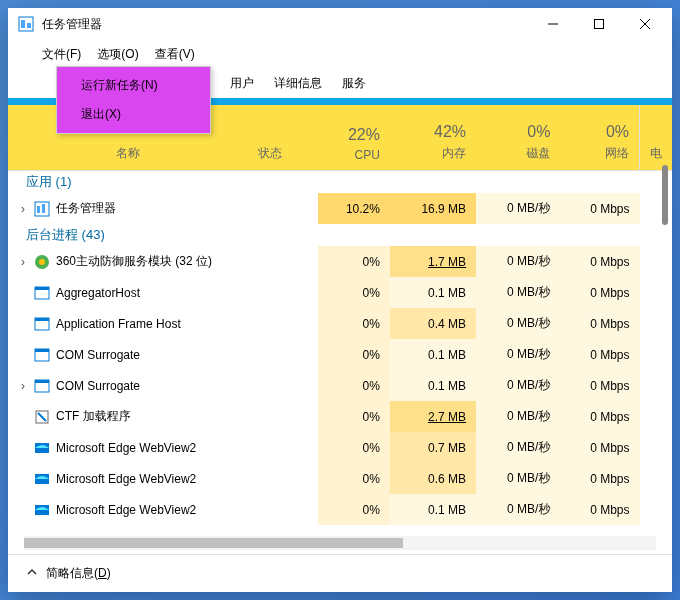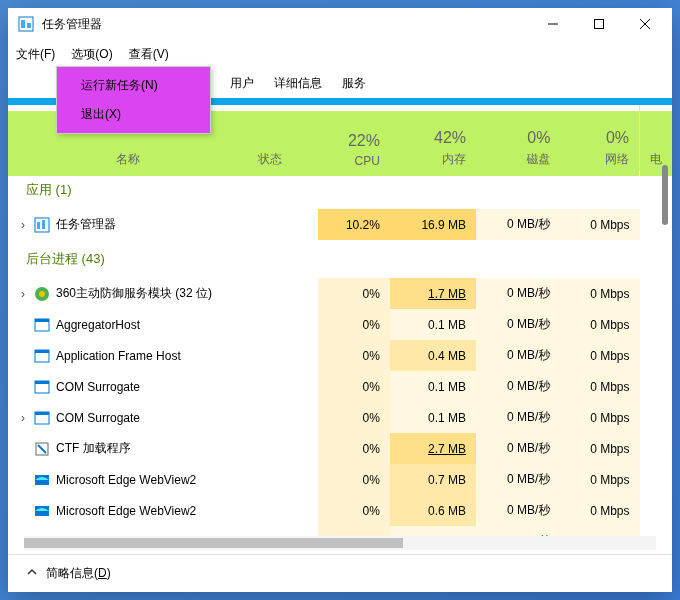--- a/index.html
+++ b/index.html
@@ -3,35 +3,35 @@
   <meta charset="utf-8">
   <style>
     * { margin: 0; padding: 0; box-sizing: border-box; font-family: "Segoe UI", "Microsoft YaHei", sans-serif; }
     body { background: linear-gradient(135deg, #4a8ad4 0%, #3b7dd8 100%); width: 680px; height: 600px; padding: 8px; }
     .window { background: #fff; border-radius: 0; box-shadow: 0 8px 30px rgba(0,0,0,0.3); width: 100%; height: 100%; display: flex; flex-direction: column; overflow: hidden; }
     .titlebar { display: flex; align-items: center; height: 32px; padding: 0 4px 0 10px; }
     .titlebar-icon { width: 16px; height: 16px; margin-right: 8px; display: inline-block; }
     .titlebar-title { flex: 1; font-size: 12px; color: #000; }
     .win-controls { display: flex; }
     .win-btn { width: 46px; height: 32px; display: flex; align-items: center; justify-content: center; cursor: pointer; }
-    .menubar { display: flex; padding: 2px 0; font-size: 12px; position: relative; }
+    .menubar { display: flex; padding: 2px 26px; font-size: 12px; position: relative; }
     .menu-item { padding: 4px 8px; cursor: pointer; }
     .dropdown { position: absolute; top: 26px; left: 10px; background: #d946ef; border: 1px solid #ccc; box-shadow: 2px 2px 5px rgba(0,0,0,0.2); z-index: 10; min-width: 155px; padding: 4px 0; margin-left: 38px; }
     .dropdown-item { padding: 6px 24px; font-size: 12px; cursor: pointer; }
     .tabs { display: flex; padding: 0 10px; border-bottom: 7px solid #0ea5e9; font-size: 12px; }
     .tabs-spacer { width: 158px; }
     .tab { padding: 6px 10px; cursor: pointer; }
     .content { flex: 1; overflow: hidden; position: relative; }
     .table-wrap { overflow: auto; height: 100%; }
     .data-table { width: 100%; border-collapse: collapse; font-size: 12px; }
-    .data-table th { font-weight: 400; color: #666; text-align: right; padding: 18px 10px 8px; border-bottom: 1px solid #e0e0e0; position: sticky; top: 6px; background: #bef264; vertical-align: bottom; }
+    .data-table th { font-weight: 400; color: #666; text-align: right; padding: 18px 10px 8px; border-bottom: 1px solid #e0e0e0; position: sticky; top: 0; background: #fde047; vertical-align: bottom; }
     .data-table th.name-col { text-align: center; width: 240px; }
     .data-table th .big { font-size: 16px; display: block; margin-bottom: 4px; text-align: right; }
     .data-table td { padding: 7px 10px; text-align: right; white-space: nowrap; }
-    .group-row td { text-align: left; color: #4d7c0f; font-size: 13px; padding: 10px 18px; }
+    .group-row td { text-align: left; color: #0369a1; font-size: 13px; padding: 2px 18px; }
     .name-cell { display: flex; align-items: center; gap: 6px; }
     .expand { width: 10px; color: #555; text-align: center; flex-shrink: 0; }
     .proc-icon { width: 16px; height: 16px; flex-shrink: 0; display: inline-block; }
     .heat-low { background: #fff8e1; }
     .heat-med { background: #ffe8a8; }
     .heat-med2 { background: #ffe08a; text-decoration: underline; }
     .heat-high { background: #ffd970; }
     .heat-x { background: #fff3d1; }
     .scroll-track { position: absolute; right: 2px; top: 60px; bottom: 10px; width: 10px; }
     .scroll-thumb { position: absolute; top: 0; width: 6px; left: 2px; height: 60px; background: #888; border-radius: 3px; }

